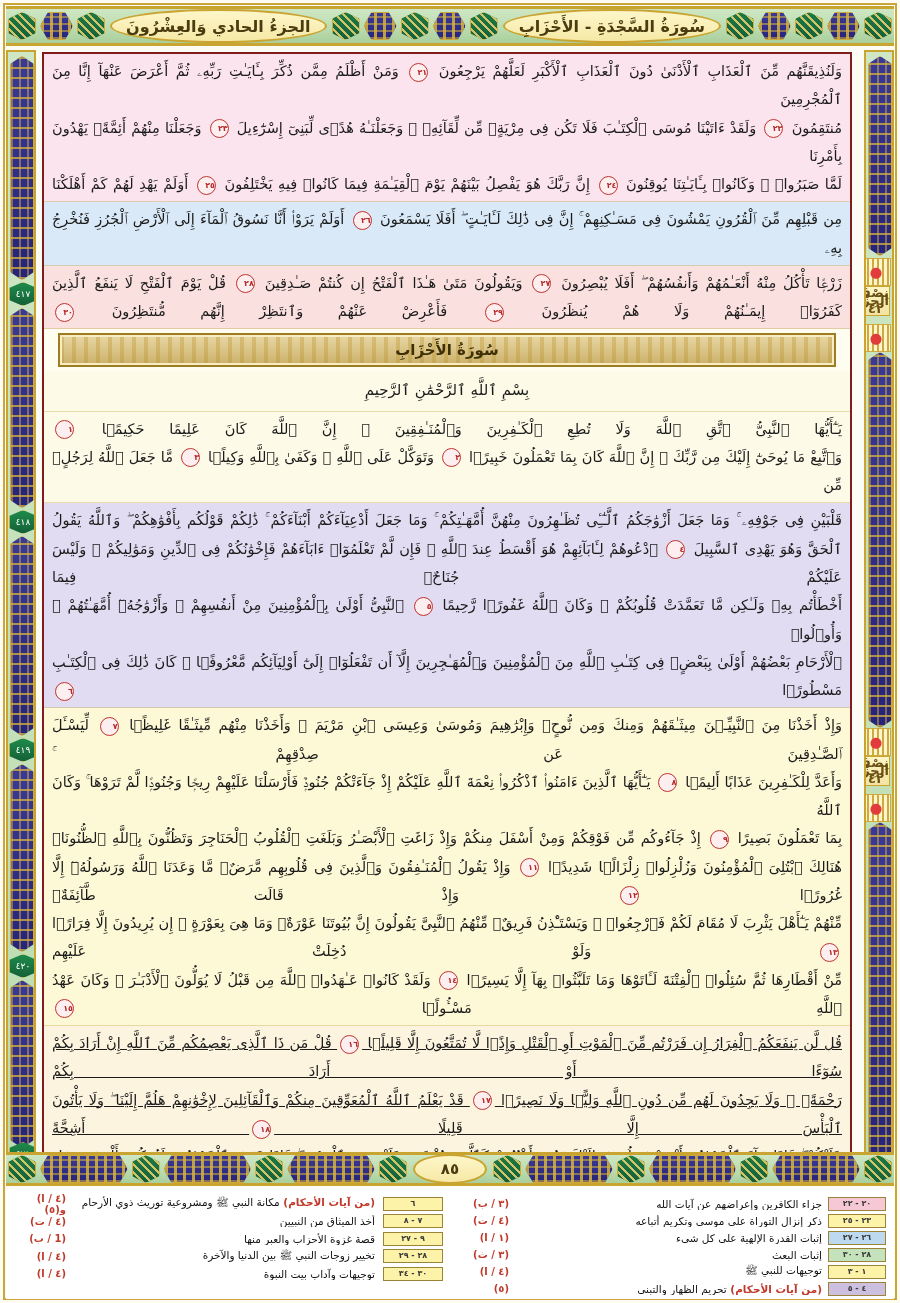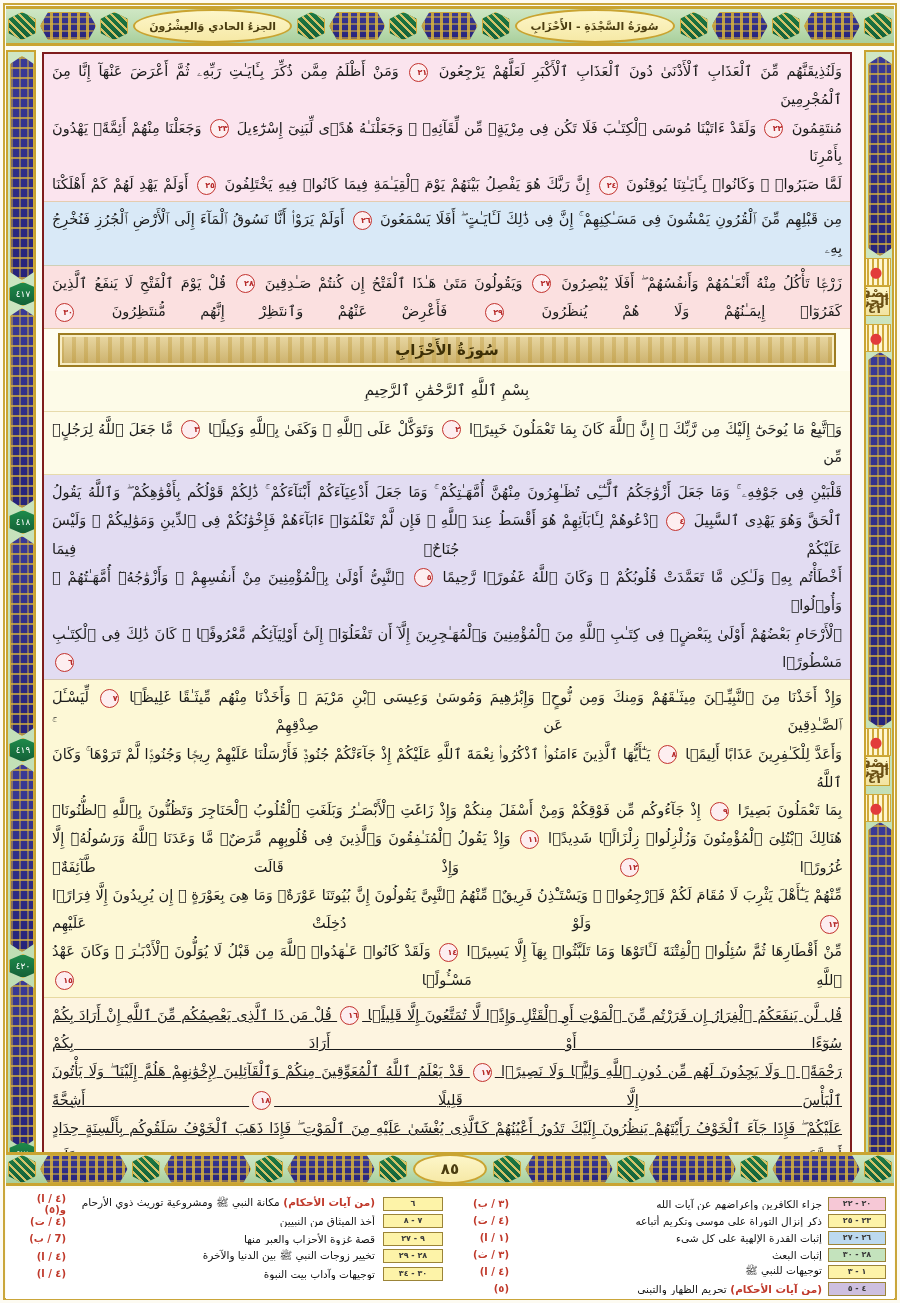--- a/index.html
+++ b/index.html
@@ -53,21 +53,21 @@
   }
   .cartouche{
     height:30px;flex:0 0 auto;margin:0 3px;
     background:linear-gradient(180deg,#fdf6c9,#f6e9a6);
     border:2px solid #c9a431;
     border-radius:50%/50%;
     display:flex;align-items:center;justify-content:center;
     padding:0 14px;
     color:#4a3c10;
     font-family:"DejaVu Sans","Liberation Sans",sans-serif;
-    font-size:11px;font-weight:bold;
+    font-size:16px;font-weight:bold;
     direction:rtl;white-space:nowrap;
   }
 
   
   .siderail{
     position:absolute;top:50px;width:30px;height:1120px;
     background:linear-gradient(180deg,#cfe7c4,#bcdcb0);
     border:2px solid #c9a431;
     box-sizing:border-box;
     overflow:hidden;
@@ -319,20 +319,21 @@
       <div class="vblock c-blue">
         <div>مِن قَبْلِهِم مِّنَ ٱلْقُرُونِ يَمْشُونَ فِى مَسَـٰكِنِهِمْ ۚ إِنَّ فِى ذَٰلِكَ لَـَٔايَـٰتٍ ۖ أَفَلَا يَسْمَعُونَ <span class="ayahnum">٢٦</span> أَوَلَمْ يَرَوْا۟ أَنَّا نَسُوقُ ٱلْمَآءَ إِلَى ٱلْأَرْضِ ٱلْجُرُزِ فَنُخْرِجُ بِهِۦ </div>
       </div>
       <div class="vblock c-rose">
         <div>زَرْعًۭا تَأْكُلُ مِنْهُ أَنْعَـٰمُهُمْ وَأَنفُسُهُمْ ۖ أَفَلَا يُبْصِرُونَ <span class="ayahnum">٢٧</span> وَيَقُولُونَ مَتَىٰ هَـٰذَا ٱلْفَتْحُ إِن كُنتُمْ صَـٰدِقِينَ <span class="ayahnum">٢٨</span> قُلْ يَوْمَ ٱلْفَتْحِ لَا يَنفَعُ ٱلَّذِينَ</div>
         <div>كَفَرُوٓا۟ إِيمَـٰنُهُمْ وَلَا هُمْ يُنظَرُونَ <span class="ayahnum">٢٩</span> فَأَعْرِضْ عَنْهُمْ وَٱنتَظِرْ إِنَّهُم مُّنتَظِرُونَ <span class="ayahnum">٣٠</span></div>
       </div>
       <div class="surah-banner">سُورَةُ الأَحْزَابِ</div>
       <div class="vblock c-ivory basmala-line">بِسْمِ ٱللَّهِ ٱلرَّحْمَٰنِ ٱلرَّحِيمِ</div>
       <div class="vblock c-ivory">
+        <div>يَـٰٓأَيُّهَا ٱلنَّبِىُّ ٱتَّقِ ٱللَّهَ وَلَا تُطِعِ ٱلْكَـٰفِرِينَ وَٱلْمُنَـٰفِقِينَ ۗ إِنَّ ٱللَّهَ كَانَ عَلِيمًا حَكِيمًۭا <span class="ayahnum">١</span></div>
         <div>وَٱتَّبِعْ مَا يُوحَىٰٓ إِلَيْكَ مِن رَّبِّكَ ۚ إِنَّ ٱللَّهَ كَانَ بِمَا تَعْمَلُونَ خَبِيرًۭا <span class="ayahnum">٢</span> وَتَوَكَّلْ عَلَى ٱللَّهِ ۚ وَكَفَىٰ بِٱللَّهِ وَكِيلًۭا <span class="ayahnum">٣</span> مَّا جَعَلَ ٱللَّهُ لِرَجُلٍۢ مِّن</div>
       </div>
       <div class="vblock c-lav">
         <div>قَلْبَيْنِ فِى جَوْفِهِۦ ۚ وَمَا جَعَلَ أَزْوَٰجَكُمُ ٱلَّـٰٓـِٔى تُظَـٰهِرُونَ مِنْهُنَّ أُمَّهَـٰتِكُمْ ۚ وَمَا جَعَلَ أَدْعِيَآءَكُمْ أَبْنَآءَكُمْ ۚ ذَٰلِكُمْ قَوْلُكُم بِأَفْوَٰهِكُمْ ۖ وَٱللَّهُ يَقُولُ </div>
         <div>ٱلْحَقَّ وَهُوَ يَهْدِى ٱلسَّبِيلَ <span class="ayahnum">٤</span> ٱدْعُوهُمْ لِـَٔابَآئِهِمْ هُوَ أَقْسَطُ عِندَ ٱللَّهِ ۚ فَإِن لَّمْ تَعْلَمُوٓا۟ ءَابَآءَهُمْ فَإِخْوَٰنُكُمْ فِى ٱلدِّينِ وَمَوَٰلِيكُمْ ۚ وَلَيْسَ عَلَيْكُمْ جُنَاحٌۭ فِيمَا </div>
         <div>أَخْطَأْتُم بِهِۦ وَلَـٰكِن مَّا تَعَمَّدَتْ قُلُوبُكُمْ ۚ وَكَانَ ٱللَّهُ غَفُورًۭا رَّحِيمًا <span class="ayahnum">٥</span> ٱلنَّبِىُّ أَوْلَىٰ بِٱلْمُؤْمِنِينَ مِنْ أَنفُسِهِمْ ۖ وَأَزْوَٰجُهُۥٓ أُمَّهَـٰتُهُمْ ۗ وَأُو۟لُوا۟ </div>
         <div>ٱلْأَرْحَامِ بَعْضُهُمْ أَوْلَىٰ بِبَعْضٍۢ فِى كِتَـٰبِ ٱللَّهِ مِنَ ٱلْمُؤْمِنِينَ وَٱلْمُهَـٰجِرِينَ إِلَّآ أَن تَفْعَلُوٓا۟ إِلَىٰٓ أَوْلِيَآئِكُم مَّعْرُوفًۭا ۚ كَانَ ذَٰلِكَ فِى ٱلْكِتَـٰبِ مَسْطُورًۭا <span class="ayahnum">٦</span></div>
       </div>
       <div class="vblock c-cream">
         <div>وَإِذْ أَخَذْنَا مِنَ ٱلنَّبِيِّـۧنَ مِيثَـٰقَهُمْ وَمِنكَ وَمِن نُّوحٍۢ وَإِبْرَٰهِيمَ وَمُوسَىٰ وَعِيسَى ٱبْنِ مَرْيَمَ ۖ وَأَخَذْنَا مِنْهُم مِّيثَـٰقًا غَلِيظًۭا <span class="ayahnum">٧</span> لِّيَسْـَٔلَ ٱلصَّـٰدِقِينَ عَن صِدْقِهِمْ ۚ </div>
@@ -409,21 +410,21 @@
           <div class="idx-ref">(٤ / ا) و(٥)</div>
         </div>
         <div class="idx-row">
           <div class="idx-range r-yellow">٧ - ٨</div>
           <div class="idx-title">أخذ الميثاق من النبيين</div>
           <div class="idx-ref">(٤ / ت)</div>
         </div>
         <div class="idx-row">
           <div class="idx-range r-yellow">٩ - ٢٧</div>
           <div class="idx-title">قصة غزوة الأحزاب والعبر منها</div>
-          <div class="idx-ref">(7 / ب)</div>
+          <div class="idx-ref">(1 / ب)</div>
         </div>
         <div class="idx-row">
           <div class="idx-range r-yellow">٢٨ - ٢٩</div>
           <div class="idx-title">تخيير زوجات النبي ﷺ بين الدنيا والآخرة</div>
           <div class="idx-ref">(٤ / ا)</div>
         </div>
         <div class="idx-row">
           <div class="idx-range r-yellow">٣٠ - ٣٤</div>
           <div class="idx-title">توجيهات وآداب بيت النبوة</div>
           <div class="idx-ref">(٤ / ا)</div>

